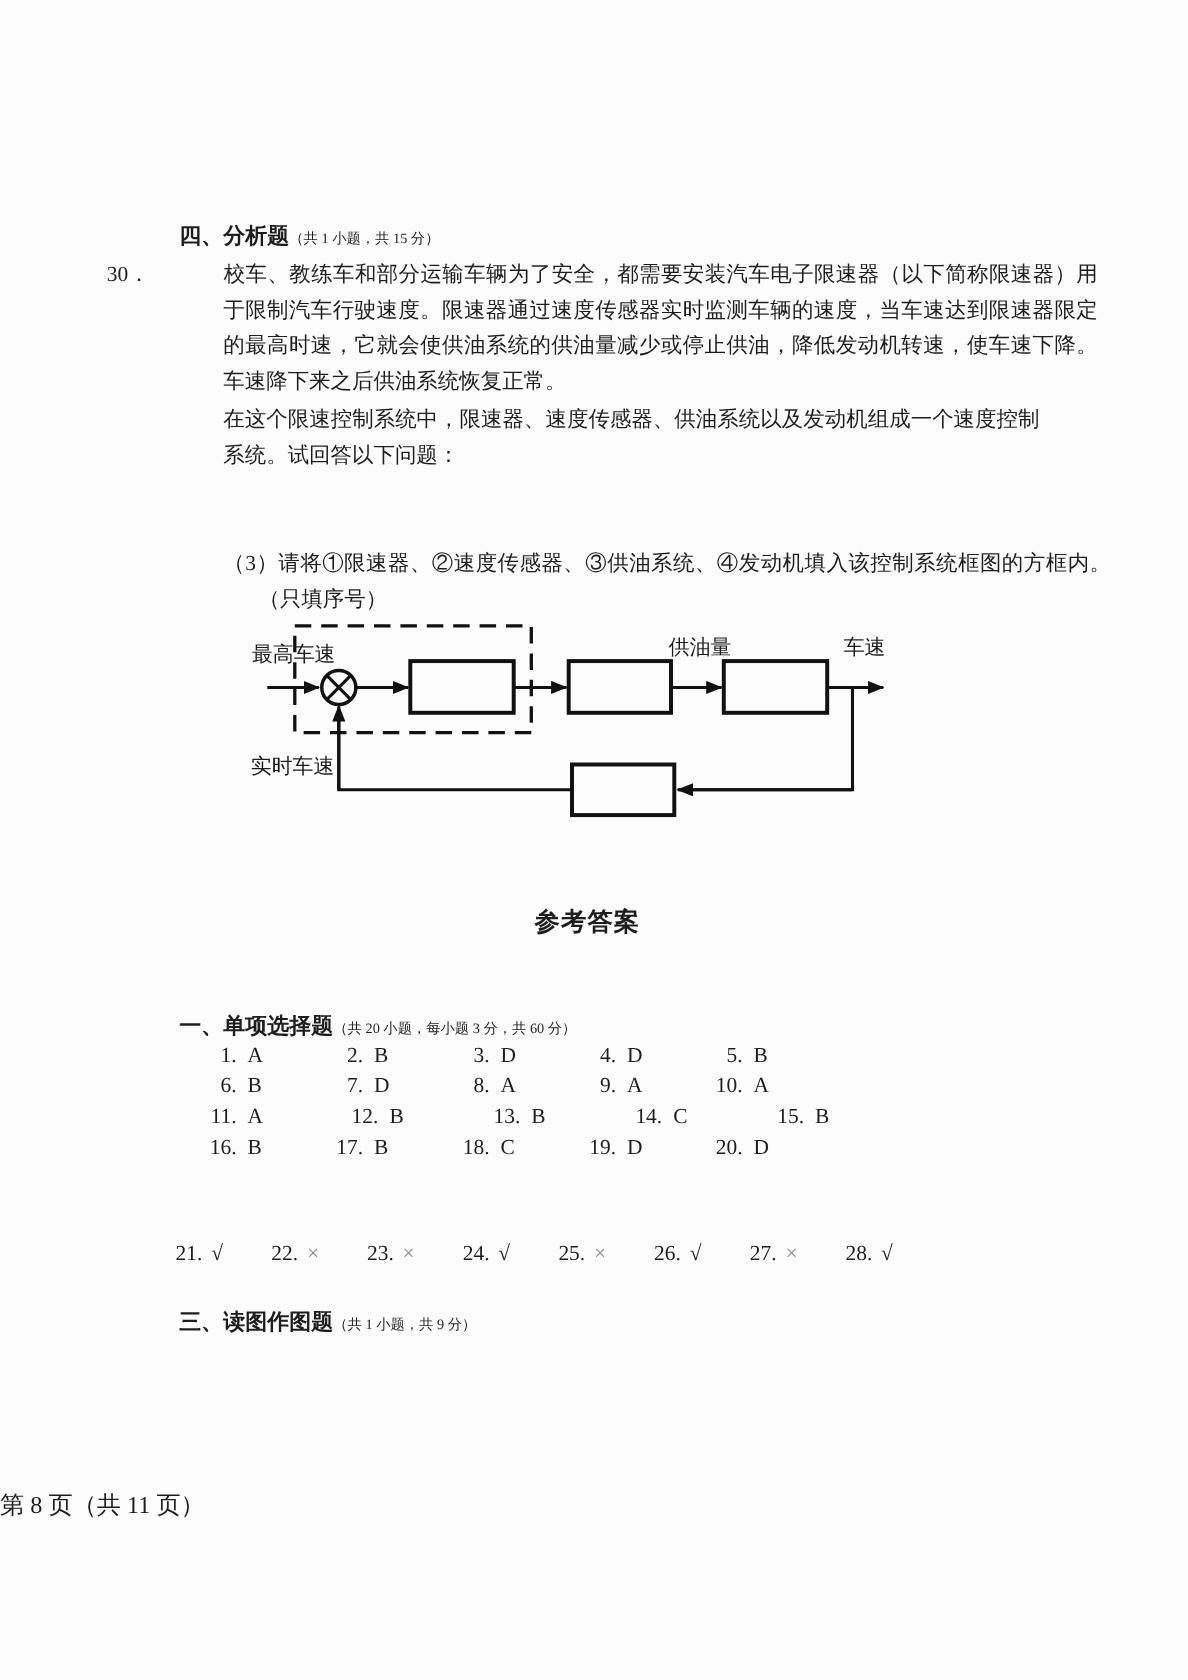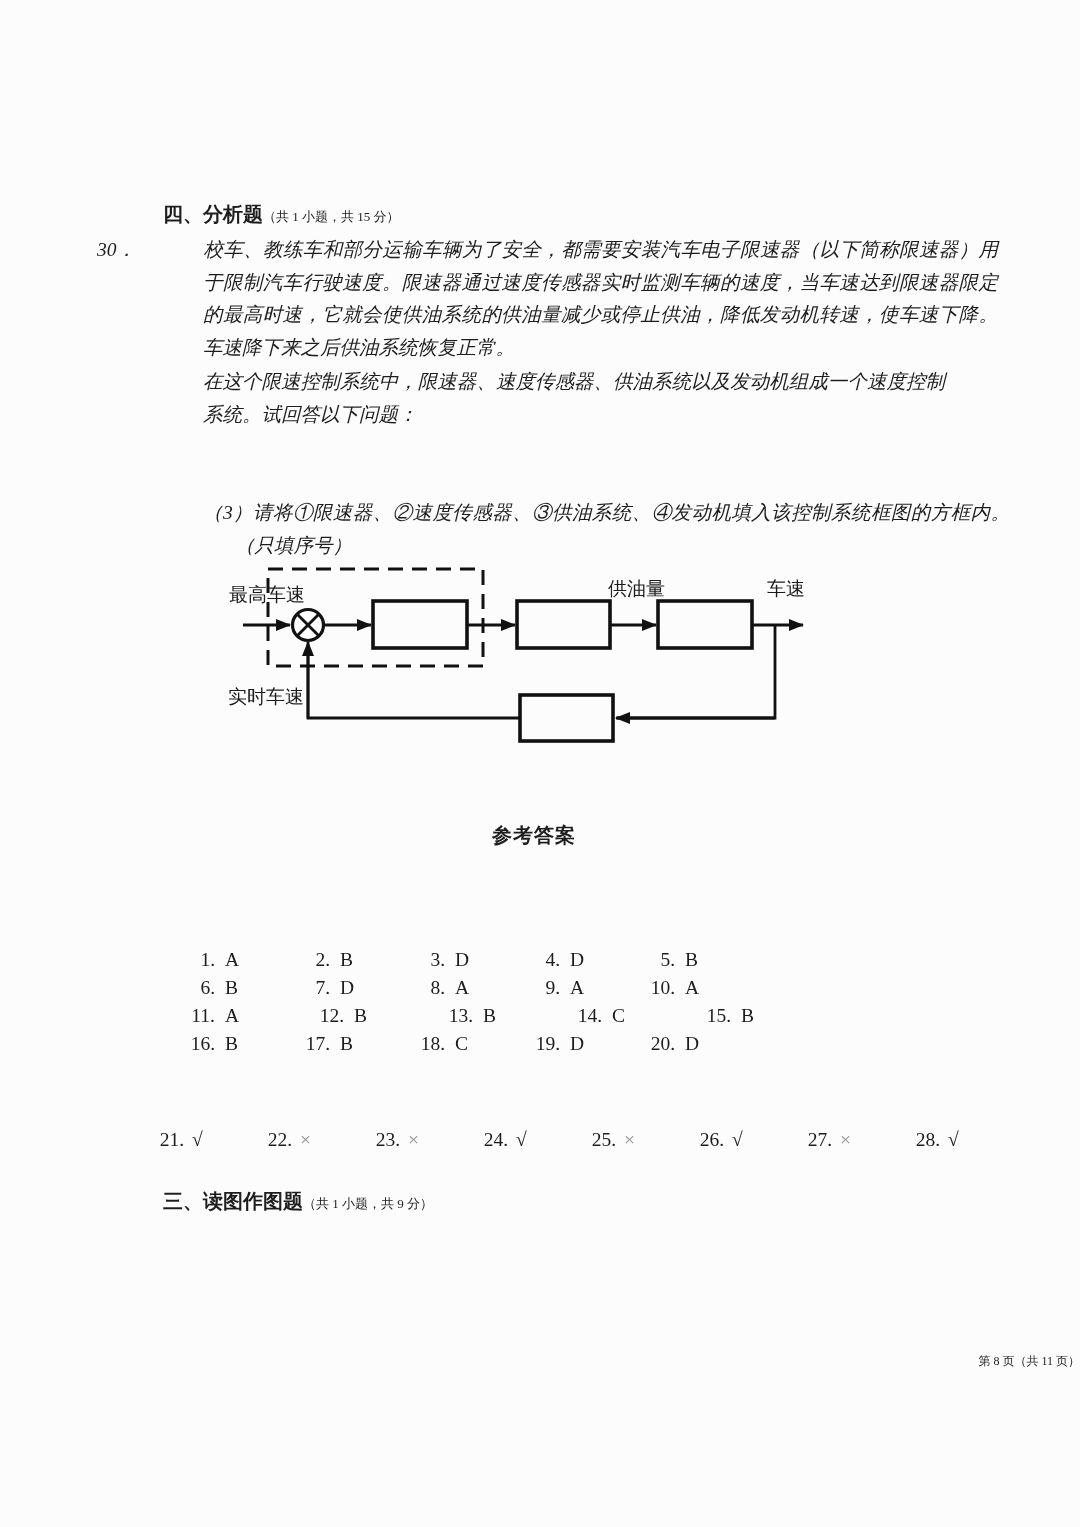--- a/index.html
+++ b/index.html
@@ -8,36 +8,36 @@
     width:1080px;height:1527px;
     background:#fcfcfc;
     margin:0 auto;
     font-family:"Liberation Serif","DejaVu Serif",serif;
     color:#1d1d1d;
     overflow:hidden;
   }
   .abs{position:absolute;}
   .h-bold{font-weight:700;font-size:20px;}
   .h-meta{font-weight:400;font-size:13px;}
-  .body-text{font-size:19.5px;line-height:32.5px;text-align:justify;font-style:italic;}
+  .body-text{font-size:19.5px;line-height:32.5px;text-align:justify;}
   .q-num{display:inline-block;width:53px;}
   .hang53{padding-left:53px;text-indent:-53px;}
   .hang32{padding-left:32px;text-indent:-32px;}
   .answers-title{left:0;top:822px;width:1068px;text-align:center;
-    font-size:20px;font-weight:700;letter-spacing:1px;}
+    font-size:23px;font-weight:700;letter-spacing:1px;}
   .mc-row{display:flex;left:188px;font-size:19.5px;}
   .mc-cell{width:115px;display:flex;flex:0 0 115px;}
   .mc-num{width:27px;text-align:right;display:inline-block;}
   .mc-val{margin-left:10px;}
-  .tf-row{display:flex;left:148px;font-size:19.5px;gap:21px;}
+  .tf-row{display:flex;left:148px;font-size:19.5px;}
   .tf-cell{width:87px;display:flex;flex:0 0 87px;}
   .tf-num{width:36px;text-align:right;display:inline-block;}
   .tf-val{margin-left:8px;}
   .tf-val.light{color:#8f8f8f;}
-  .footer{left:0;top:1353px;width:1080px;text-align:right;font-size:12px;}
+  .footer{left:0;top:1353px;width:1080px;text-align:left;font-size:22px;}
   svg text{font-family:"Liberation Serif","DejaVu Serif",serif;font-size:19px;fill:#1b1b1b;}
   .diag-line{stroke:#111;stroke-width:2.8;fill:none;}
   .diag-box{stroke:#111;stroke-width:3.6;fill:#fcfcfc;}
   .diag-dash{stroke:#111;stroke-width:3;fill:none;stroke-dasharray:15 9;}
   .diag-circle{stroke:#111;stroke-width:3.2;fill:#fcfcfc;}
   .diag-x{stroke:#111;stroke-width:2.8;}
 </style>
 </head>
 <body>
 
@@ -87,20 +87,23 @@
 
       <polyline class="diag-line" points="605,72 605,165 447,165"></polyline>
       <line class="diag-line" x1="605" y1="165" x2="446" y2="165" marker-end="url(#ah)"></line>
       <polyline class="diag-line" points="350,165 138,165 138,92"></polyline>
       <line class="diag-line" x1="138" y1="165" x2="138" y2="89" marker-end="url(#ah)"></line>
     </svg>
   </div>
 
   <div class="abs answers-title">参考答案</div>
 
+  <div class="abs" style="left:163px;top:919px;">
+    <span class="h-bold">一、单项选择题</span><span class="h-meta">（共 20 小题，每小题 3 分，共 60 分）</span>
+  </div>
 
   <div class="abs mc-row" style="top:949px;">
     <span class="mc-cell">
         <span class="mc-num">1.</span>
         <span class="mc-val">A</span>
       </span>
     <span class="mc-cell">
         <span class="mc-num">2.</span>
         <span class="mc-val">B</span>
       </span>

